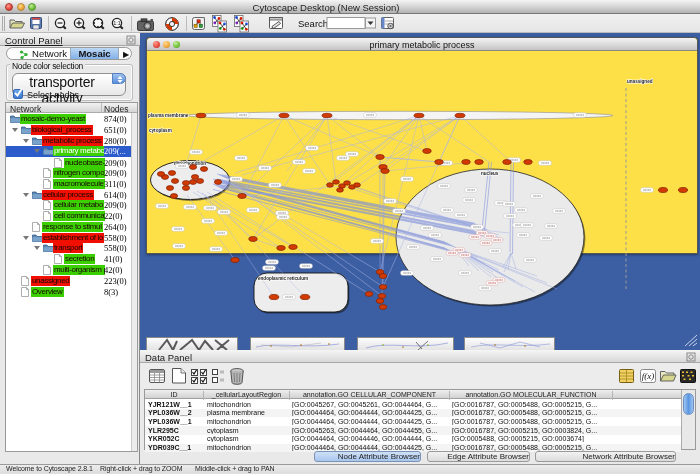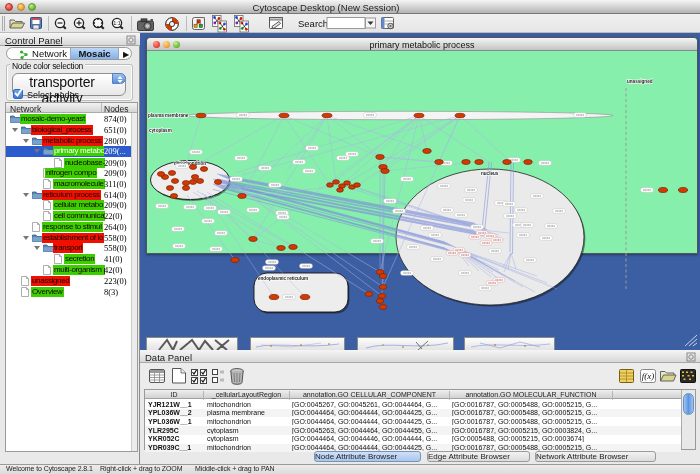--- a/index.html
+++ b/index.html
@@ -11,21 +11,21 @@
 #desktop{left:140px;top:33px;width:560px;height:318px;background:#3c5fa3;}
 #cpanel{left:0;top:33px;width:140px;height:431px;background:#e9e9e9;border-right:1px solid #8a8a8a;}
 .phead{background:linear-gradient(#f6f6f6,#d8d8d8);border-bottom:1px solid #a8a8a8;font-size:9.5px;color:#1a1a1a;}
 #cphead{left:0;top:0;width:140px;height:13px;}
 #cphead span{position:absolute;left:5px;top:2px;text-decoration:underline;}
 #dpanel{left:140px;top:350px;width:560px;height:114px;background:#e9e9e9;}
 #dphead{left:0;top:0;width:560px;height:13px;}
 #dphead span{position:absolute;left:5px;top:2px;}
 #statusbar{left:0;top:464px;width:700px;height:10px;background:linear-gradient(#ececec,#dcdcdc);border-top:1px solid #9a9a9a;font-size:7px;color:#222;letter-spacing:-0.1px;}
 #statusbar span{position:absolute;top:0px;}
-#iwin{left:146px;top:37px;width:552px;height:217px;background:#86efac;border:1px solid #555;border-radius:4px 4px 0 0;box-shadow:0 1px 3px rgba(0,0,0,.4);}
+#iwin{left:146px;top:37px;width:552px;height:217px;background:#fde047;border:1px solid #555;border-radius:4px 4px 0 0;box-shadow:0 1px 3px rgba(0,0,0,.4);}
 #iwtitle{left:0;top:0;width:550px;height:13px;background:linear-gradient(#f4f4f4,#c4c4c4);border-bottom:1px solid #888;border-radius:4px 4px 0 0;}
 #iwtitle .tl{position:absolute;top:3px;width:7px;height:7px;border-radius:50%;}
 #iwtitle .t{position:absolute;width:550px;text-align:center;font-size:9px;color:#111;top:1.5px;}
 
 .bwin{position:absolute;background:linear-gradient(#fdfdfd,#e3e3e3);border:1px solid #8a8a8a;border-bottom:1px solid #666;}
 
 #tabs{left:6px;top:14px;width:126px;height:13px;background:#fdfdfd;border:1px solid #9a9a9a;border-radius:7px;}
 #tabs .seg{position:absolute;top:0;height:11px;font-size:9.5px;color:#111;text-align:center;}
 #mosaicseg{left:63px;width:49px;background:linear-gradient(#bcd7f5,#83b1e8);border-left:1px solid #9ab;border-right:1px solid #9ab;}
 #arrowseg{left:113px;width:12px;}
@@ -47,21 +47,21 @@
 .fold{position:absolute;top:1px;width:11px;height:8px;}
 .docu{position:absolute;top:0px;width:8px;height:10px;}
 
 #dtoolbar{left:1px;top:13px;width:558px;height:26px;background:#ececec;}
 #dtable{left:4px;top:39px;width:552px;height:61px;background:#fff;border:1px solid #999;}
 #dthead{position:absolute;left:0;top:0;width:536px;height:9px;background:linear-gradient(#efefef,#d2d2d2);border-bottom:1px solid #a0a0a0;font-size:7px;color:#222;}
 .dth{position:absolute;top:0.5px;text-align:center;border-right:1px solid #b5b5b5;height:9px;}
 .drow{position:absolute;width:536px;height:8.7px;font-size:7px;color:#111;white-space:nowrap;}
 .drow div{position:absolute;top:0.5px;overflow:hidden;}
 #dtabs{left:0;top:101px;width:560px;height:13px;font-size:8px;color:#222;}
-.dtab{position:absolute;top:0;height:11px;border:1px solid #9a9a9a;border-radius:3px;background:linear-gradient(#f2f2f2,#dcdcdc);text-align:left;line-height:10px;}
+.dtab{position:absolute;top:0;height:11px;border:1px solid #9a9a9a;border-radius:3px;background:linear-gradient(#f2f2f2,#dcdcdc);text-align:right;line-height:10px;}
 .dtab.sel{background:linear-gradient(#cfe0f7,#a8c6ee);border-color:#7a92b8;}
 </style></head>
 <body>
 <div id="app">
  <div class="abs" id="titlebar">
    <div class="tl" style="left:5px;background:radial-gradient(circle at 35% 30%,#ff9a8a,#e8473f 60%,#b03028);border:0.5px solid #a8352c;"></div>
    <div class="tl" style="left:16.5px;background:radial-gradient(circle at 35% 30%,#ffd98c,#f0a73e 60%,#c07d20);border:0.5px solid #b8872e;"></div>
    <div class="tl" style="left:28px;background:radial-gradient(circle at 35% 30%,#c4ef9a,#70bf3a 60%,#4e9421);border:0.5px solid #5a9a30;"></div>
    <div class="abs" id="title">Cytoscape Desktop (New Session)</div>
  </div>
@@ -773,38 +773,38 @@
             <path d="M5.5 0.5 L5.5 2.5 L7.5 2.5" fill="none" stroke="#9a9a9a" stroke-width="0.8"></path>
           </svg>
           <span class="lab grn" style="left:58px;max-width:41px">nucleobase-</span>
           <span class="cnt">209(0)</span>
         </div>
 <div class="trow" style="top:64.9px">
           <svg class="docu" style="left:37px" width="8" height="10">
             <path d="M0.5 0.5 L5.5 0.5 L7.5 2.5 L7.5 9.5 L0.5 9.5 Z" fill="#fff" stroke="#9a9a9a" stroke-width="0.8"></path>
             <path d="M5.5 0.5 L5.5 2.5 L7.5 2.5" fill="none" stroke="#9a9a9a" stroke-width="0.8"></path>
           </svg>
-          <span class="lab grn" style="left:39px;max-width:52px">nitrogen compo</span>
+          <span class="lab grn" style="left:47px;max-width:52px">nitrogen compo</span>
           <span class="cnt">209(0)</span>
         </div>
 <div class="trow" style="top:75.7px">
           <svg class="docu" style="left:37px" width="8" height="10">
             <path d="M0.5 0.5 L5.5 0.5 L7.5 2.5 L7.5 9.5 L0.5 9.5 Z" fill="#fff" stroke="#9a9a9a" stroke-width="0.8"></path>
             <path d="M5.5 0.5 L5.5 2.5 L7.5 2.5" fill="none" stroke="#9a9a9a" stroke-width="0.8"></path>
           </svg>
           <span class="lab grn" style="left:47px;max-width:52px">macromolecule</span>
           <span class="cnt">311(0)</span>
         </div>
 <div class="trow" style="top:86.5px">
           <div class="arr" style="left:17px"></div>
           <svg class="fold" style="left:26px" width="11" height="8">
             <path d="M0.5 2 L0.5 7.5 L10.5 7.5 L10.5 2.5 L5 2.5 L4 1 L0.5 1 Z" fill="#5b87b5" stroke="#38618c" stroke-width="0.8"></path>
             <rect x="0.5" y="3.2" width="10" height="4.3" fill="#7aa3cc" stroke="none"></rect>
           </svg>
-          <span class="lab red" style="left:36px;max-width:63px">reticulum process</span>
+          <span class="lab red" style="left:36px;max-width:63px">cellular process</span>
           <span class="cnt">614(0)</span>
         </div>
 <div class="trow" style="top:97.2px">
           <svg class="docu" style="left:37px" width="8" height="10">
             <path d="M0.5 0.5 L5.5 0.5 L7.5 2.5 L7.5 9.5 L0.5 9.5 Z" fill="#fff" stroke="#9a9a9a" stroke-width="0.8"></path>
             <path d="M5.5 0.5 L5.5 2.5 L7.5 2.5" fill="none" stroke="#9a9a9a" stroke-width="0.8"></path>
           </svg>
           <span class="lab grn" style="left:47px;max-width:52px">cellular metabo</span>
           <span class="cnt">209(0)</span>
         </div>
@@ -1007,21 +1007,21 @@
           <div style="left:147px;width:156px">[GO:0044464, GO:0044444, GO:0044425, G...</div>
           <div style="left:307px;width:160px">[GO:0016787, GO:0005488, GO:0005215, G...</div>
         </div>
      <div class="abs" id="dscroll" style="left:536px;top:0;width:14px;height:59px;background:#e8e8e8;border-left:1px solid #aaa;">
        <div style="position:absolute;left:1px;top:3px;width:11px;height:22px;border-radius:6px;background:linear-gradient(90deg,#9ec5f2,#5b96e0 50%,#9ec5f2);border:1px solid #6a8fc0;"></div>
      </div>
    </div>
    <div class="abs" id="dtabs">
      <div class="dtab sel" style="left:174px;width:107px;">Node Attribute Browser</div>
      <div class="dtab" style="left:287px;width:103px;">Edge Attribute Browser</div>
-     <div class="dtab" style="left:395px;width:121px;">Network Attribute Browser</div>
+     <div class="dtab" style="left:395px;width:141px;">Network Attribute Browser</div>
    </div>
  </div>
  <div class="abs" id="statusbar">
    <span style="left:6px;">Welcome to Cytoscape 2.8.1</span>
    <span style="left:100px;">Right-click + drag to ZOOM</span>
    <span style="left:195px;">Middle-click + drag to PAN</span>
  </div>
 </div>
 
 </body></html>

